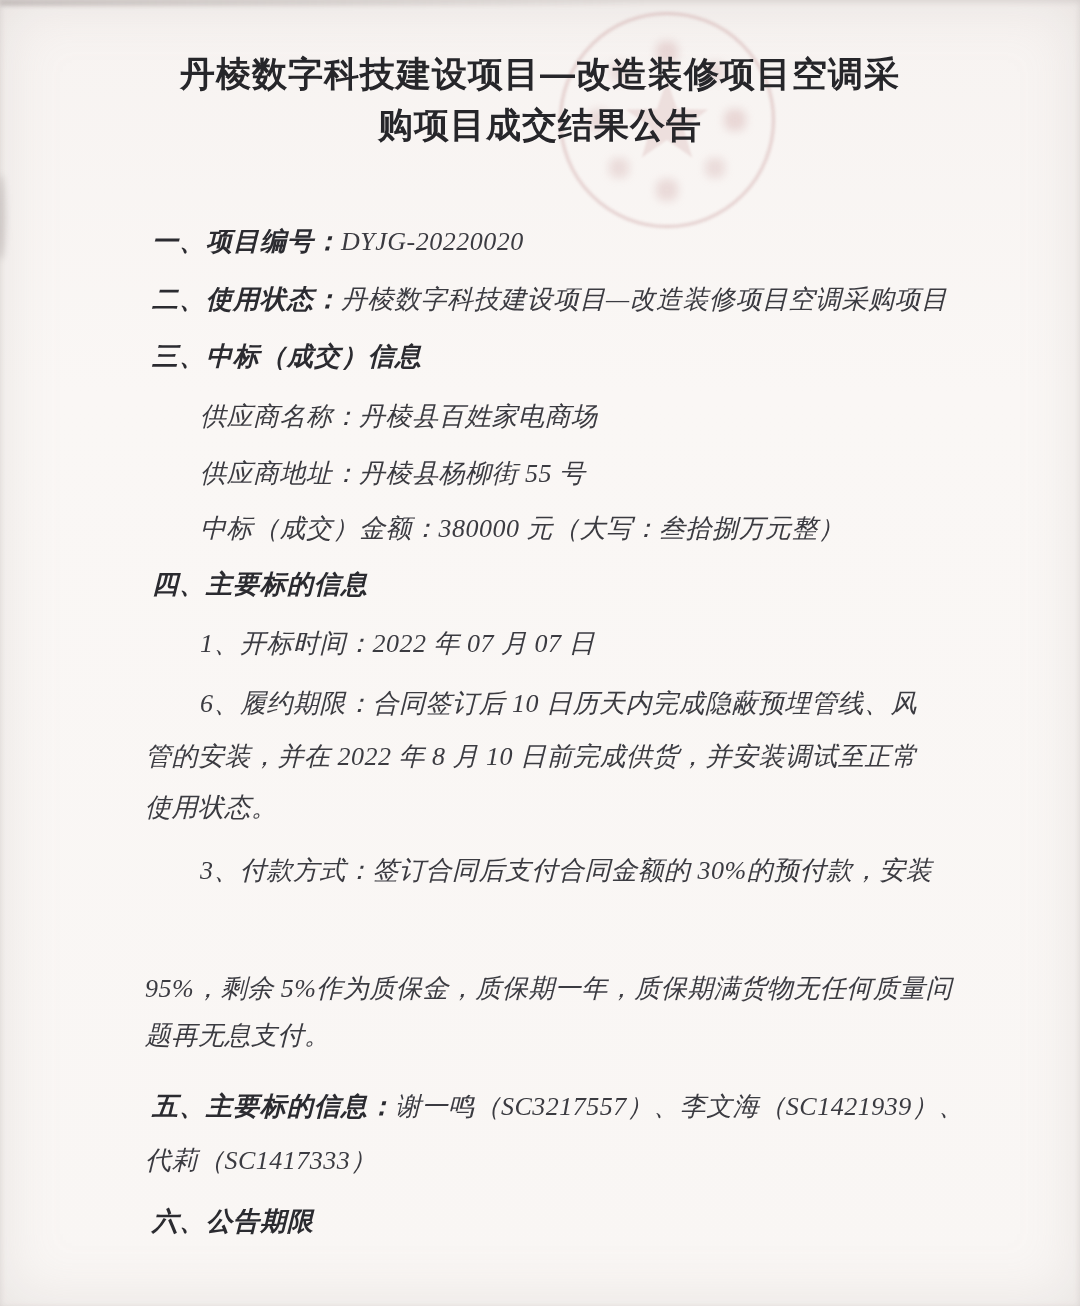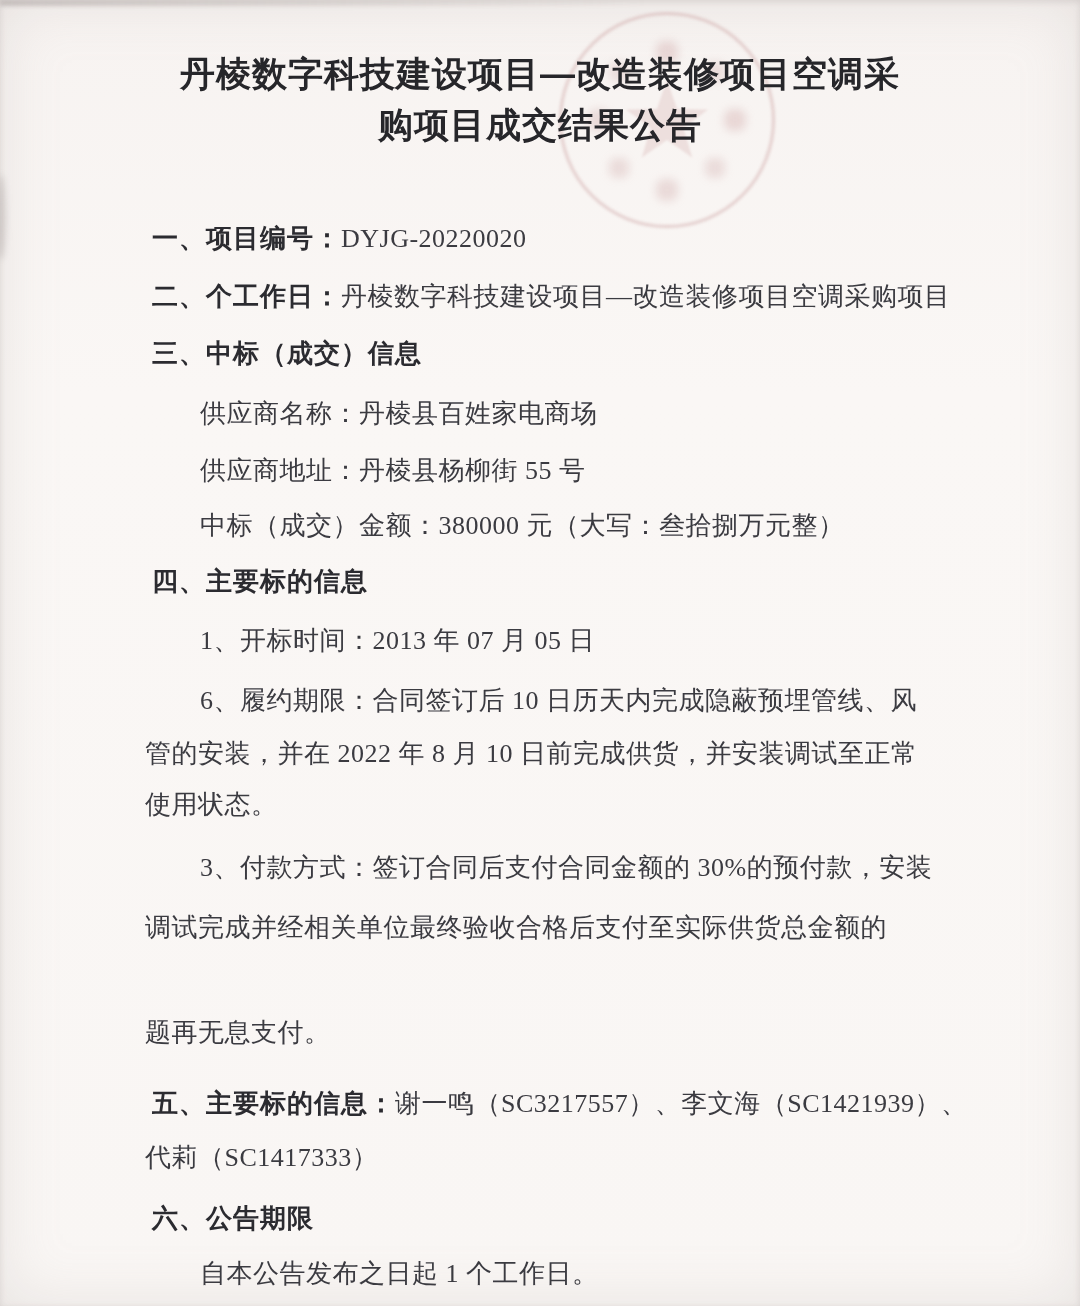--- a/index.html
+++ b/index.html
@@ -49,24 +49,25 @@
     text-align:center;
     font-family:"Liberation Sans", sans-serif;
     font-weight:700;
     font-size:35px;line-height:51px;
     color:#26262a;
     letter-spacing:1px;
     margin:0;
   }
   .ln{
     position:absolute;
-    font-size:26px;line-height:30px;
+    font-size:26px;line-height:36px;
     color:#3b3b41;
     white-space:nowrap;
     letter-spacing:0.5px;
+    font-style:italic;
   }
   .lh{left:152px;}   
   .li{left:200px;text-align:right;}   
   .lf{left:145px;text-align:right;}   
   .b{
     font-weight:700;
     font-family:"Liberation Sans", sans-serif;
     color:#2b2b30;
     letter-spacing:1px;
   }
@@ -91,51 +92,50 @@
   <h1 class="title">
     <span>丹棱数字科技建设项目—改造装修项目空调采</span><br>
     <span>购项目成交结果公告</span>
   </h1>
 
   <div class="ln lh" style="top:223px">
     <span class="b">一、项目编号：</span><span class="v">DYJG-20220020</span>
   </div>
 
   <div class="ln lh" style="top:281px">
-    <span class="b">二、个工作日：</span><span class="v">丹棱数字科技建设项目—改造装修项目空调采购项目</span>
+    <span class="b">二、使用状态：</span><span class="v">丹棱数字科技建设项目—改造装修项目空调采购项目</span>
   </div>
 
   <div class="ln lh" style="top:338px">
     <span class="b">三、中标（成交）信息</span>
   </div>
 
   <div class="ln li" style="top:399px">供应商名称：丹棱县百姓家电商场</div>
 
   <div class="ln li" style="top:456px">供应商地址：丹棱县杨柳街 55 号</div>
 
   <div class="ln li" style="top:511px">中标（成交）金额：380000 元（大写：叁拾捌万元整）</div>
 
   <div class="ln lh" style="top:566px">
     <span class="b">四、主要标的信息</span>
   </div>
 
-  <div class="ln li" style="top:626px">1、开标时间：2013 年 07 月 05 日</div>
+  <div class="ln li" style="top:626px">1、开标时间：2022 年 07 月 07 日</div>
 
   <div class="ln li" style="top:686px">6、履约期限：合同签订后 10 日历天内完成隐蔽预埋管线、风</div>
   <div class="ln lf" style="top:739px">管的安装，并在 2022 年 8 月 10 日前完成供货，并安装调试至正常</div>
   <div class="ln lf" style="top:790px">使用状态。</div>
 
   <div class="ln li" style="top:853px">3、付款方式：签订合同后支付合同金额的 30%的预付款，安装</div>
-  <div class="ln lf" style="top:913px">调试完成并经相关单位最终验收合格后支付至实际供货总金额的</div>
+  <div class="ln lf" style="top:971px">95%，剩余 5%作为质保金，质保期一年，质保期满货物无任何质量问</div>
   <div class="ln lf" style="top:1018px">题再无息支付。</div>
 
   <div class="ln lh" style="top:1088px">
     <span class="b">五、主要标的信息：</span><span class="v">谢一鸣（SC3217557）、李文海（SC1421939）、</span>
   </div>
   <div class="ln lf" style="top:1143px">代莉（SC1417333）</div>
 
   <div class="ln lh" style="top:1203px">
     <span class="b">六、公告期限</span>
   </div>
 
-  <div class="ln li" style="top:1259px">自本公告发布之日起 1 个工作日。</div>
 
 </div>
 
 </body></html>

